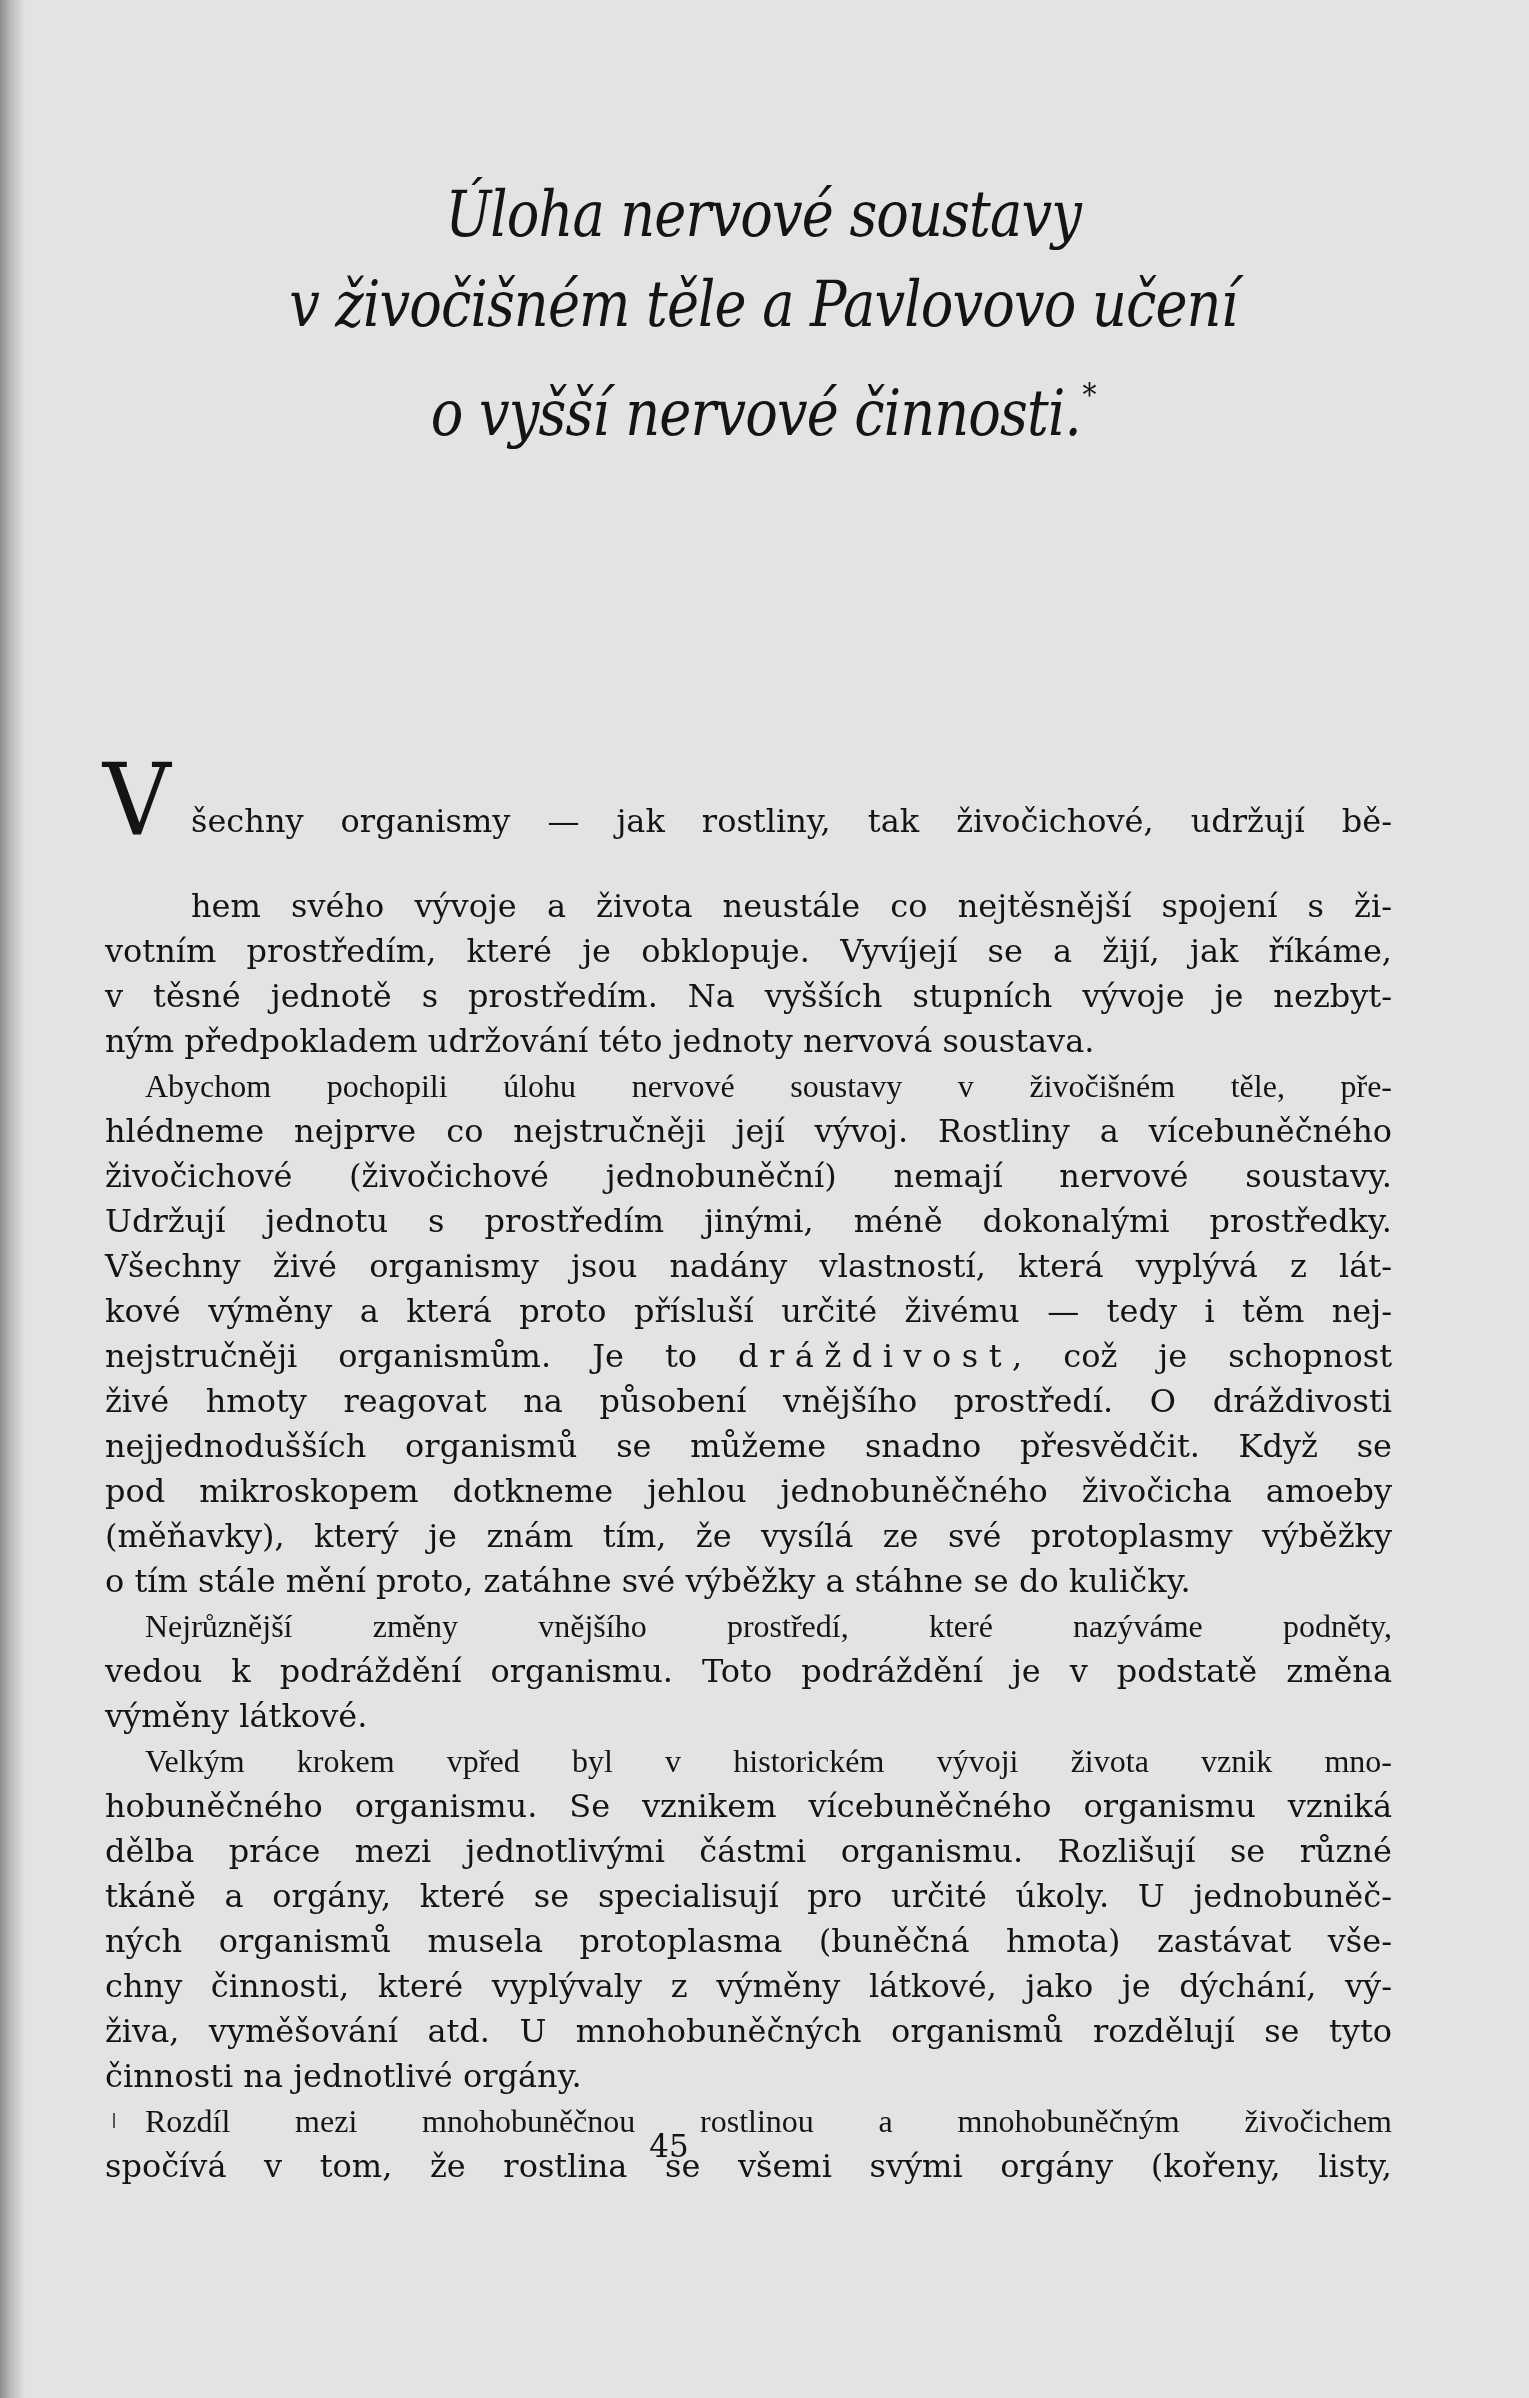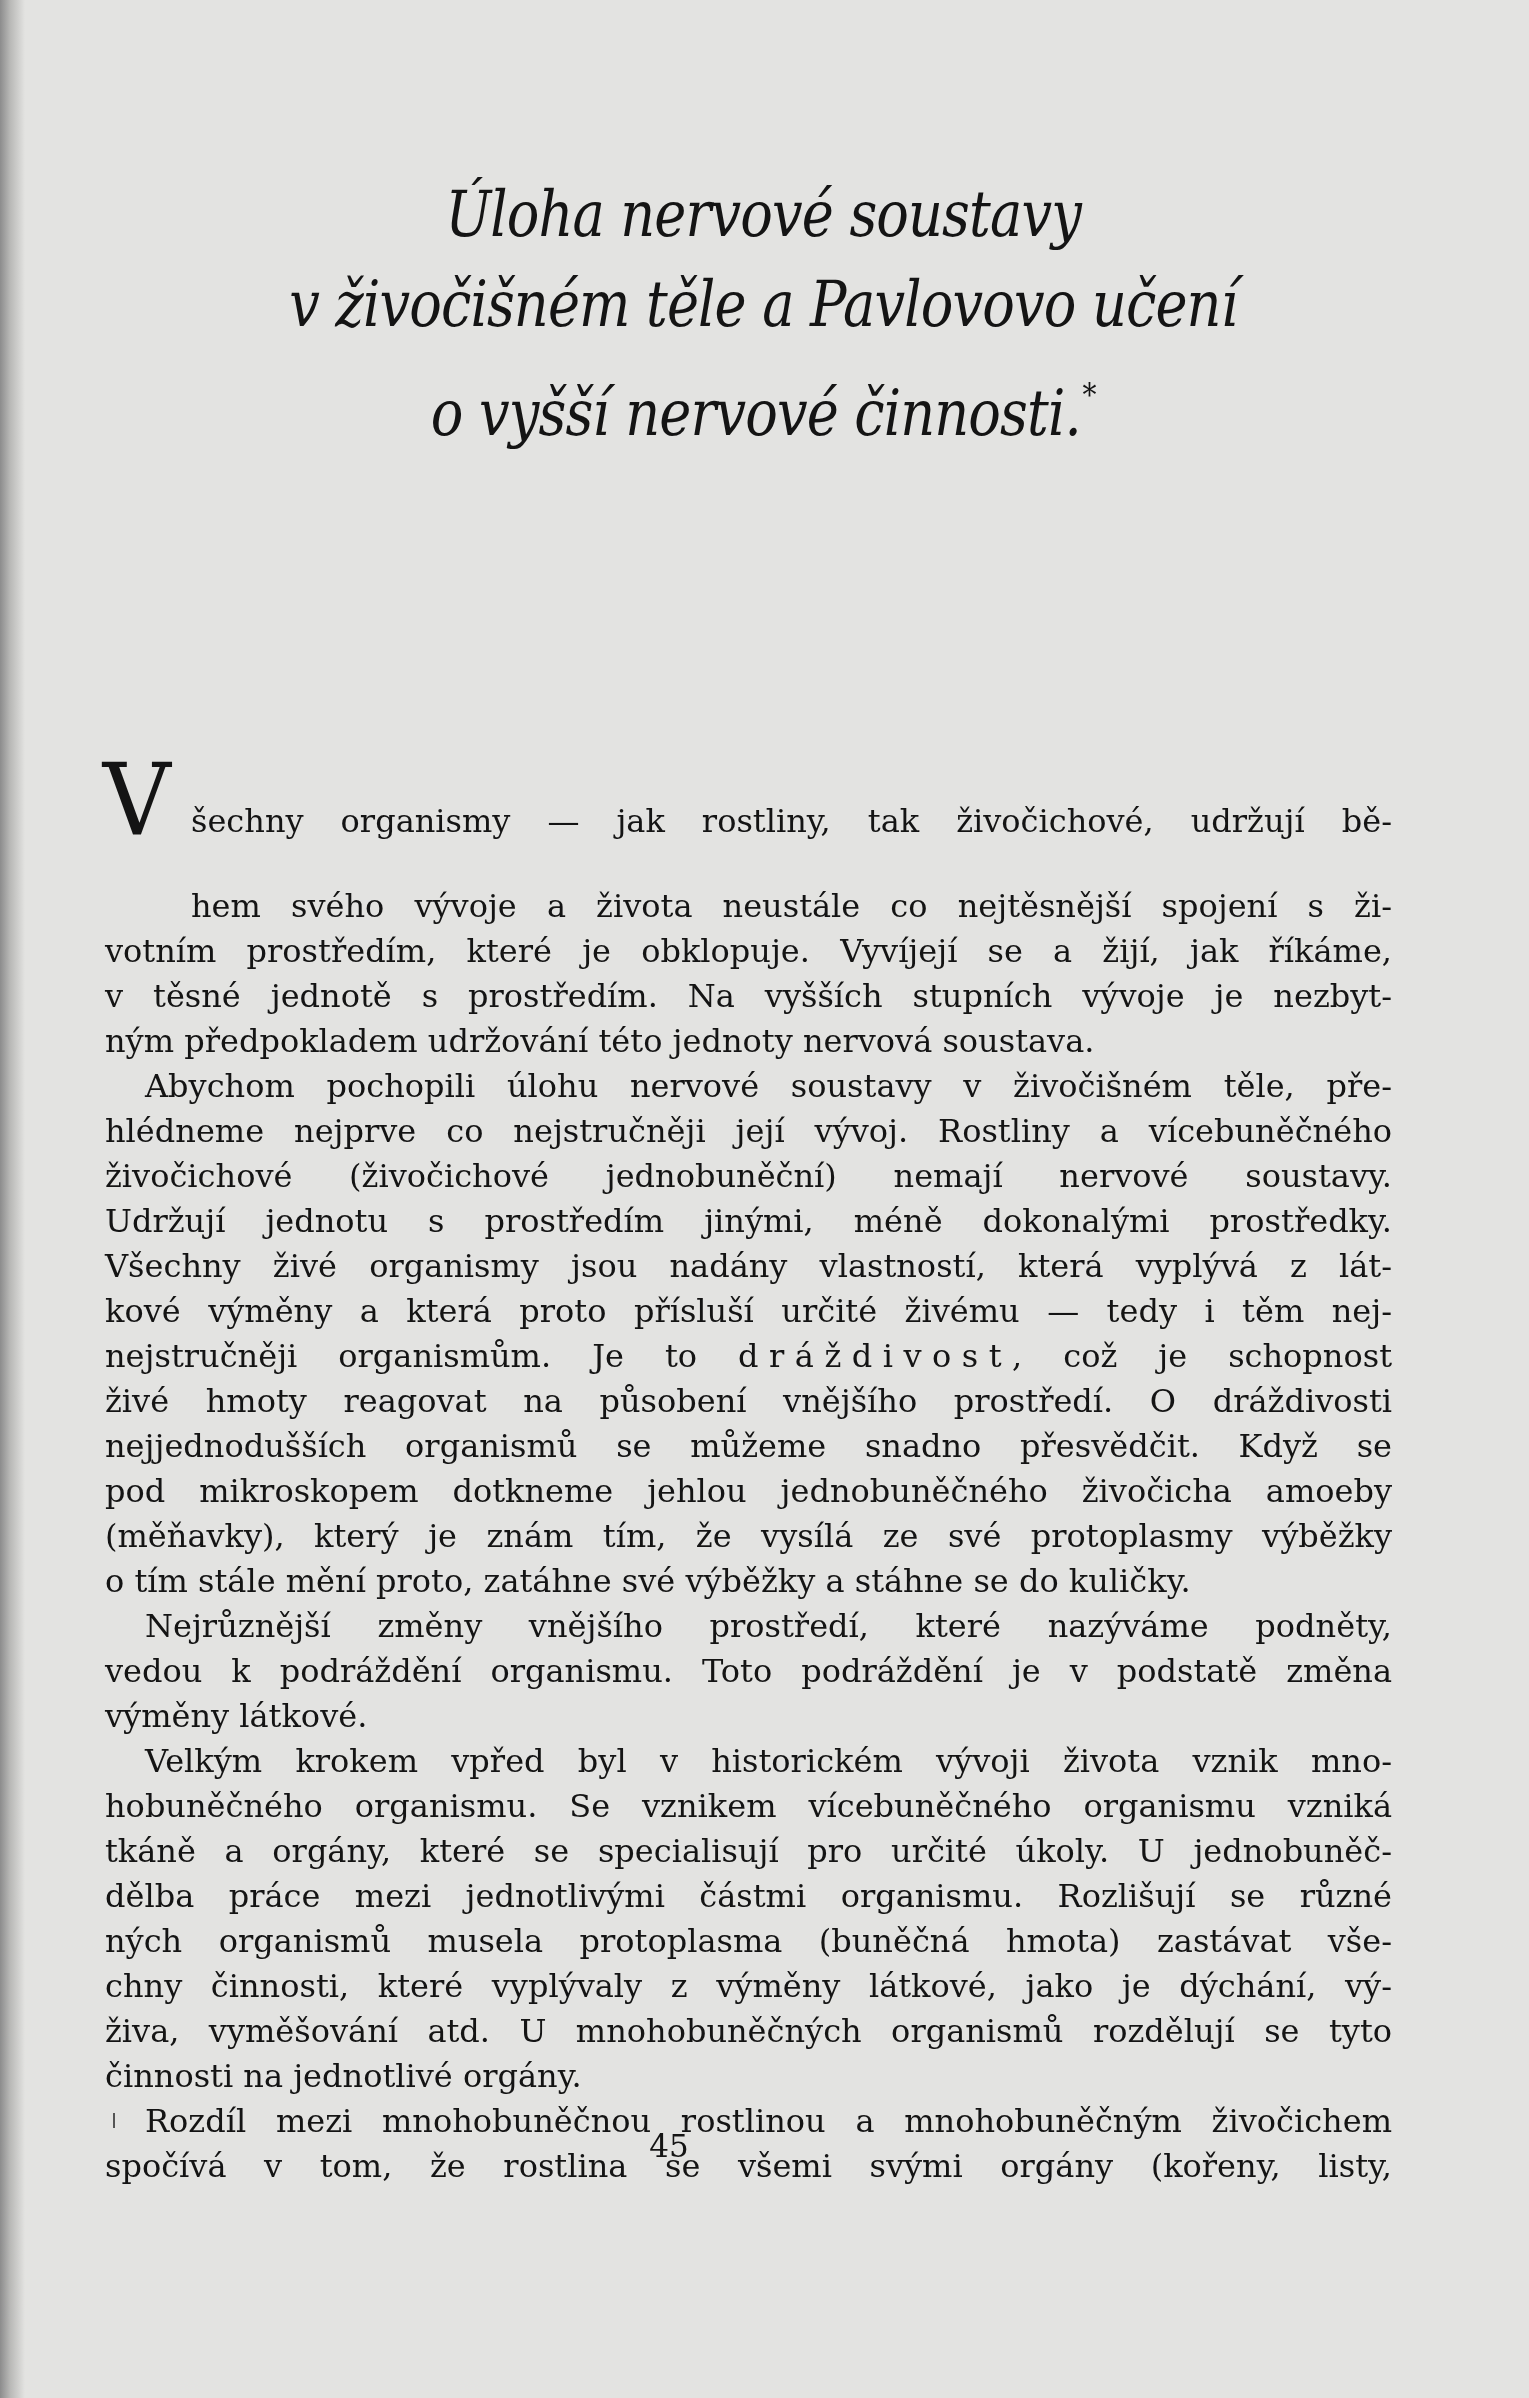--- a/index.html
+++ b/index.html
@@ -46,21 +46,21 @@
       text-align: justify;
     }
     .body .ln {
       display: block;
       white-space: nowrap;
       text-align: justify;
       text-align-last: justify;
       height: 45px;
     }
     .body .ln.last { text-align-last: left; }
-    .body .ln.indent { padding-left: 40px; }
+    .body .ln.indent { padding-left: 40px; font-family: Liberation Serif, serif; }
     .body .ln.dc { padding-left: 86px; margin-top: 40px; }
     .dropcap {
       position: absolute;
       left: -3.8px; top: -1.9px;
       font-family: "DejaVu Serif", serif;
       font-size: 99px;
       line-height: 86px;
       font-weight: normal;
       transform: scaleX(0.95);
     }
@@ -106,22 +106,22 @@
   <span class="ln">živé hmoty reagovat na působení vnějšího prostředí. O dráždivosti</span>
   <span class="ln">nejjednodušších organismů se můžeme snadno přesvědčit. Když se</span>
   <span class="ln">pod mikroskopem dotkneme jehlou jednobuněčného živočicha amoeby</span>
   <span class="ln">(měňavky), který je znám tím, že vysílá ze své protoplasmy výběžky</span>
   <span class="ln last">o tím stále mění proto, zatáhne své výběžky a stáhne se do kuličky.</span>
   <span class="ln indent">Nejrůznější změny vnějšího prostředí, které nazýváme podněty,</span>
   <span class="ln">vedou k podráždění organismu. Toto podráždění je v podstatě změna</span>
   <span class="ln last">výměny látkové.</span>
   <span class="ln indent">Velkým krokem vpřed byl v historickém vývoji života vznik mno-</span>
   <span class="ln">hobuněčného organismu. Se vznikem vícebuněčného organismu vzniká</span>
+  <span class="ln">dělba práce mezi jednotlivými částmi organismu. Rozlišují se různé</span>
   <span class="ln">tkáně a orgány, které se specialisují pro určité úkoly. U jednobuněč-</span>
-  <span class="ln">dělba práce mezi jednotlivými částmi organismu. Rozlišují se různé</span>
   <span class="ln">ných organismů musela protoplasma (buněčná hmota) zastávat vše-</span>
   <span class="ln">chny činnosti, které vyplývaly z výměny látkové, jako je dýchání, vý-</span>
   <span class="ln">živa, vyměšování atd. U mnohobuněčných organismů rozdělují se tyto</span>
   <span class="ln last">činnosti na jednotlivé orgány.</span>
   <span class="ln indent">Rozdíl mezi mnohobuněčnou rostlinou a mnohobuněčným živočichem</span>
   <span class="ln">spočívá v tom, že rostlina se všemi svými orgány (kořeny, listy,</span>
 </div>
 
 <div class="margin-mark"></div>
 

